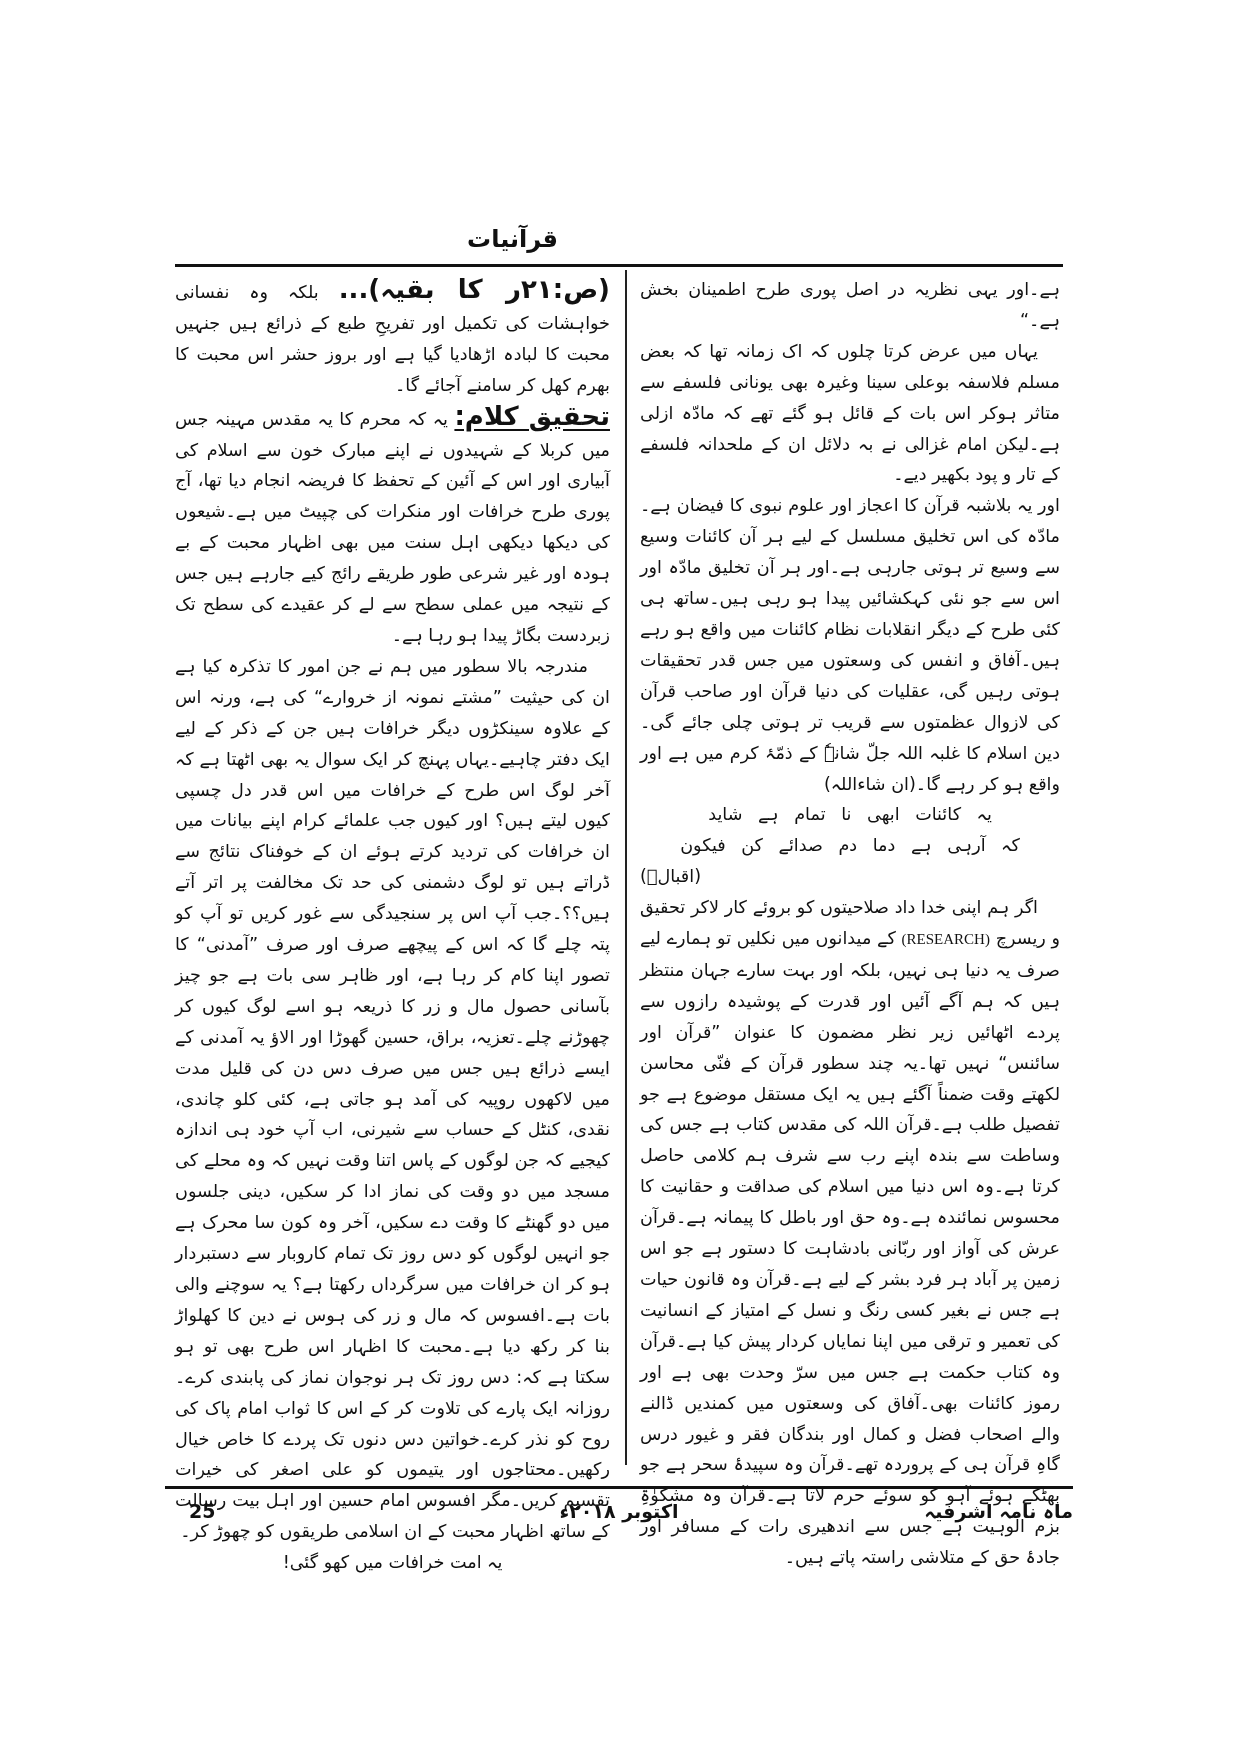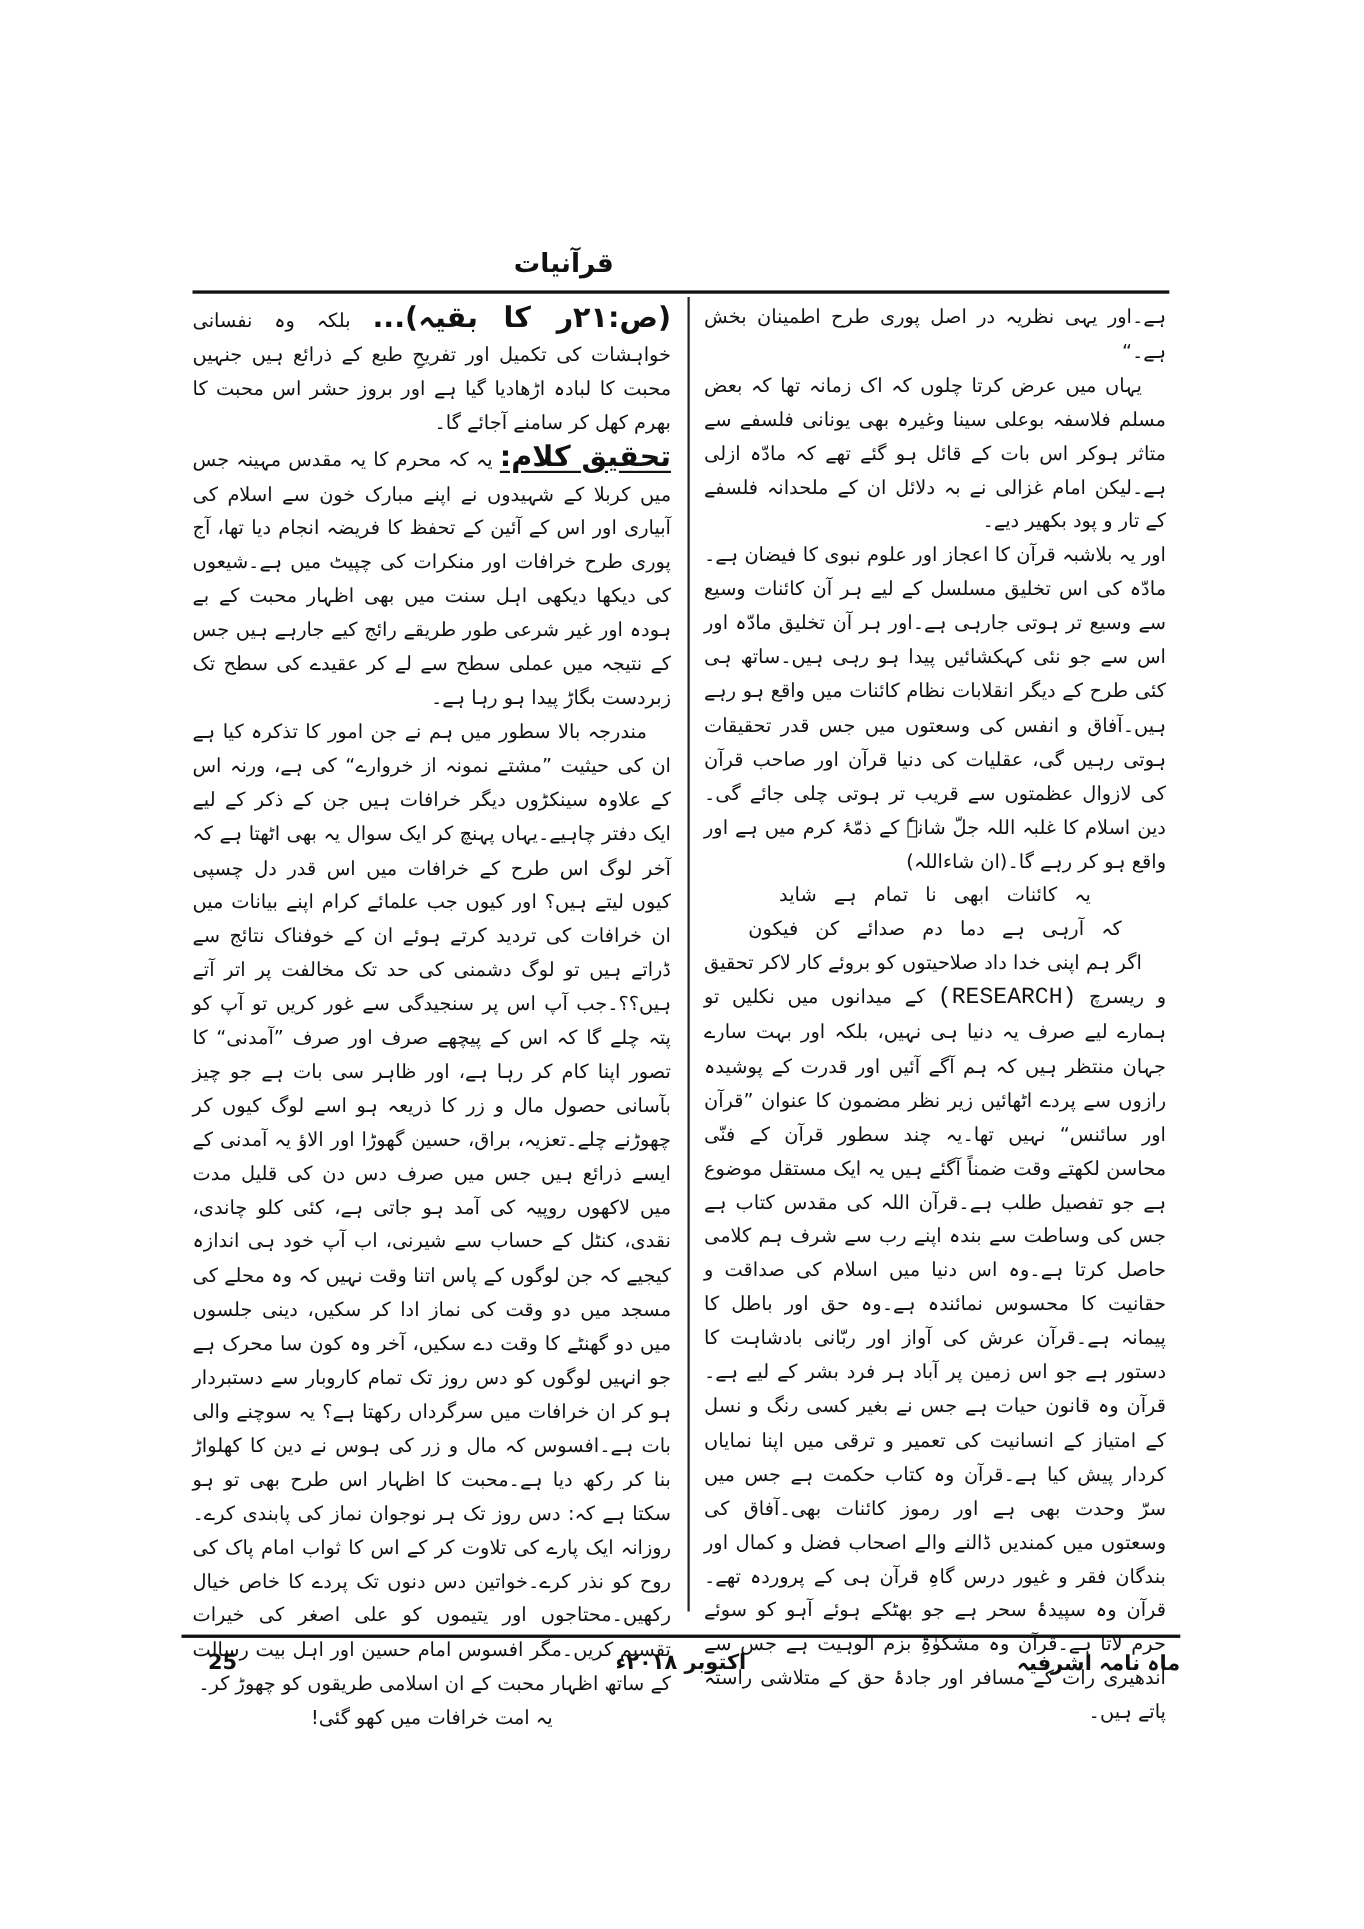--- a/index.html
+++ b/index.html
@@ -11,21 +11,21 @@
   .col { position: absolute; top: 274px; direction: rtl; text-align: justify; font-size: 17.6px; line-height: 30.9px; }
   .col-right { left: 640px; width: 420px; }
   .col-left { left: 175px; width: 435px; }
   .col p { margin: 0; }
   .indent { text-indent: 22px; }
   .head-bold { font-weight: bold; font-size: 26px; }
   .heading-inline { font-weight: bold; font-size: 26px; text-decoration: underline; text-underline-offset: 4px; }
   .verse { text-align: center; margin: 0; letter-spacing: 3px; word-spacing: 10px; }
   .poet { text-align: left; margin: 0 0 0 0; direction: rtl; }
   .center { text-align: center; }
-  .latin { font-family: Liberation Mono, monospace; font-size: 21px; }
+  .latin { font-family: Liberation Serif, serif; font-size: 15px; }
   .bottom-rule { position: absolute; top: 1486px; left: 165px; width: 908px; height: 3px; background: #111; }
   .footer { position: absolute; top: 1500px; left: 165px; width: 908px; height: 36px; direction: ltr; font-size: 19px; font-weight: bold; }
   .footer .f-left { position: absolute; left: 24px; top: 0; }
   .footer .f-center { position: absolute; left: 0; width: 908px; top: 0; text-align: center; direction: rtl; }
   .footer .f-right { position: absolute; right: 0; top: 0; direction: rtl; }
 </style>
 </head>
 <body>
 
 <div class="page">
@@ -33,20 +33,21 @@
   <div class="running-head">قرآنیات</div>
   <div class="top-rule"></div>
   <div class="col-sep"></div>
 
   <div class="col col-right">
     <p>ہے۔اور یہی نظریہ در اصل پوری طرح اطمینان بخش ہے۔“</p>
     <p class="indent">یہاں میں عرض کرتا چلوں کہ اک زمانہ تھا کہ بعض مسلم فلاسفہ بوعلی سینا وغیرہ بھی یونانی فلسفے سے متاثر ہوکر اس بات کے قائل ہو گئے تھے کہ مادّہ ازلی ہے۔لیکن امام غزالی نے بہ دلائل ان کے ملحدانہ فلسفے کے تار و پود بکھیر دیے۔</p>
     <p>اور یہ بلاشبہ قرآن کا اعجاز اور علوم نبوی کا فیضان ہے۔مادّہ کی اس تخلیق مسلسل کے لیے ہر آن کائنات وسیع سے وسیع تر ہوتی جارہی ہے۔اور ہر آن تخلیق مادّہ اور اس سے جو نئی کہکشائیں پیدا ہو رہی ہیں۔ساتھ ہی کئی طرح کے دیگر انقلابات نظام کائنات میں واقع ہو رہے ہیں۔آفاق و انفس کی وسعتوں میں جس قدر تحقیقات ہوتی رہیں گی، عقلیات کی دنیا قرآن اور صاحب قرآن کی لازوال عظمتوں سے قریب تر ہوتی چلی جائے گی۔دین اسلام کا غلبہ اللہ جلّ شانہٗ کے ذمّۂ کرم میں ہے اور واقع ہو کر رہے گا۔(ان شاءاللہ)</p>
     <p class="verse">یہ کائنات ابھی نا تمام ہے شاید</p>
     <p class="verse">کہ آرہی ہے دما دم صدائے کن فیکون</p>
+    <p class="poet">(اقبالؔ)</p>
     <p class="indent">
       <span>اگر ہم اپنی خدا داد صلاحیتوں کو بروئے کار لاکر تحقیق و ریسرچ</span>
       <span class="latin">(RESEARCH)</span>
       <span>کے میدانوں میں نکلیں تو ہمارے لیے صرف یہ دنیا ہی نہیں، بلکہ اور بہت سارے جہان منتظر ہیں کہ ہم آگے آئیں اور قدرت کے پوشیدہ رازوں سے پردے اٹھائیں زیر نظر مضمون کا عنوان ”قرآن اور سائنس“ نہیں تھا۔یہ چند سطور قرآن کے فنّی محاسن لکھتے وقت ضمناً آگئے ہیں یہ ایک مستقل موضوع ہے جو تفصیل طلب ہے۔قرآن اللہ کی مقدس کتاب ہے جس کی وساطت سے بندہ اپنے رب سے شرف ہم کلامی حاصل کرتا ہے۔وہ اس دنیا میں اسلام کی صداقت و حقانیت کا محسوس نمائندہ ہے۔وہ حق اور باطل کا پیمانہ ہے۔قرآن عرش کی آواز اور ربّانی بادشاہت کا دستور ہے جو اس زمین پر آباد ہر فرد بشر کے لیے ہے۔قرآن وہ قانون حیات ہے جس نے بغیر کسی رنگ و نسل کے امتیاز کے انسانیت کی تعمیر و ترقی میں اپنا نمایاں کردار پیش کیا ہے۔قرآن وہ کتاب حکمت ہے جس میں سرّ وحدت بھی ہے اور رموز کائنات بھی۔آفاق کی وسعتوں میں کمندیں ڈالنے والے اصحاب فضل و کمال اور بندگان فقر و غیور درس گاہِ قرآن ہی کے پروردہ تھے۔قرآن وہ سپیدۂ سحر ہے جو بھٹکے ہوئے آہو کو سوئے حرم لاتا ہے۔قرآن وہ مشکوٰۃِ بزم الوہیت ہے جس سے اندھیری رات کے مسافر اور جادۂ حق کے متلاشی راستہ پاتے ہیں۔</span>
     </p>
 
   </div>
 
   <div class="col col-left">
     <p>

